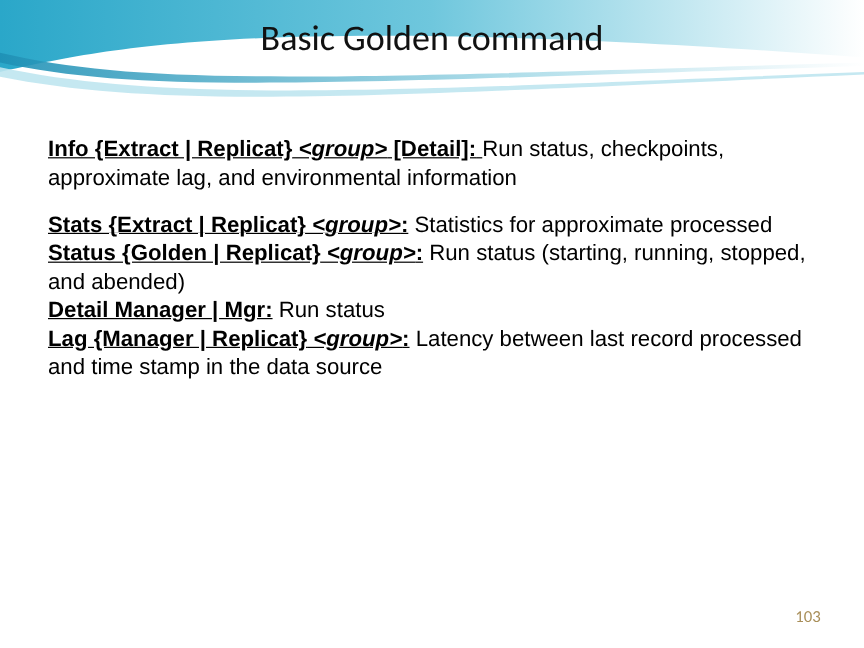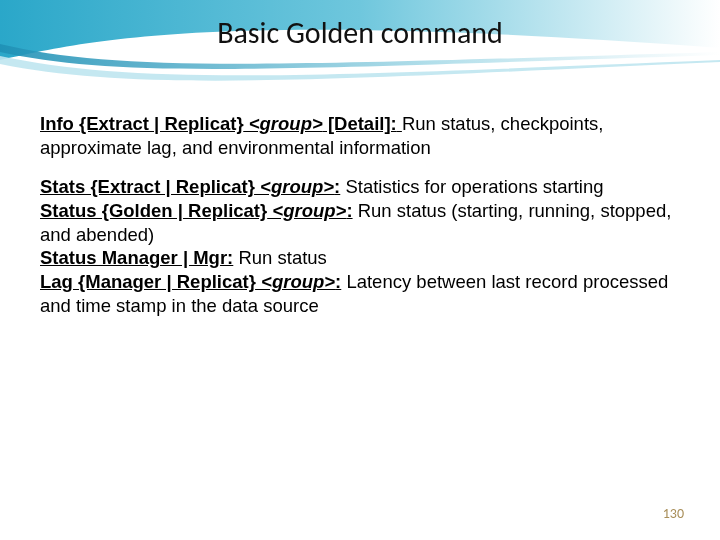--- a/index.html
+++ b/index.html
@@ -79,28 +79,28 @@
 
   <div class="block">
     <span class="underline">
       <span class="bold">Info {Extract | Replicat}</span><span class="bold italic"> &lt;group&gt;</span><span class="bold"> [Detail]:</span>
     </span><span> Run status, checkpoints, approximate lag, and environmental information</span>
   </div>
 
 
   <div class="block">
     <div>
-      <span class="underline"><span class="bold">Stats {Extract | Replicat}</span><span class="bold italic"> &lt;group&gt;</span><span class="bold">:</span></span><span> Statistics for operations starting</span>
+      <span class="underline"><span class="bold">Stats {Extract | Replicat}</span><span class="bold italic"> &lt;group&gt;</span><span class="bold">:</span></span><span> Statistics for approximate processed</span>
     </div>
     <div>
       <span class="underline"><span class="bold">Status {Golden | Replicat}</span><span class="bold italic"> &lt;group&gt;</span><span class="bold">:</span></span><span> Run status (starting, running, stopped, and abended)</span>
     </div>
     <div>
-      <span class="underline"><span class="bold">Status Manager | Mgr:</span></span><span> Run status</span>
+      <span class="underline"><span class="bold">Detail Manager | Mgr:</span></span><span> Run status</span>
     </div>
     <div>
       <span class="underline"><span class="bold">Lag {Manager | Replicat}</span><span class="bold italic"> &lt;group&gt;</span><span class="bold">:</span></span><span> Latency between last record processed and time stamp in the data source</span>
     </div>
   </div>
 
 </div>
 
-<div class="page-num">130</div>
+<div class="page-num">103</div>
 
 </body></html>

